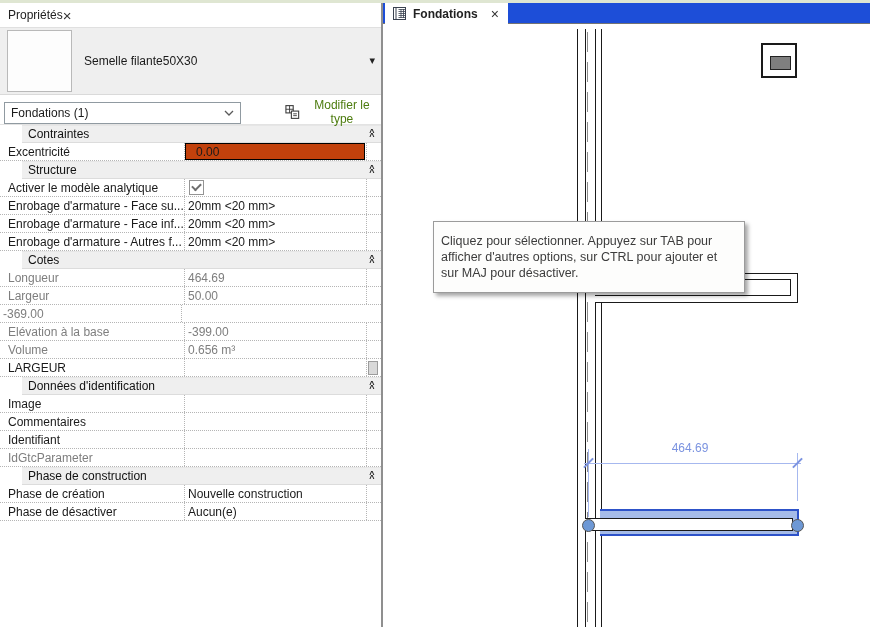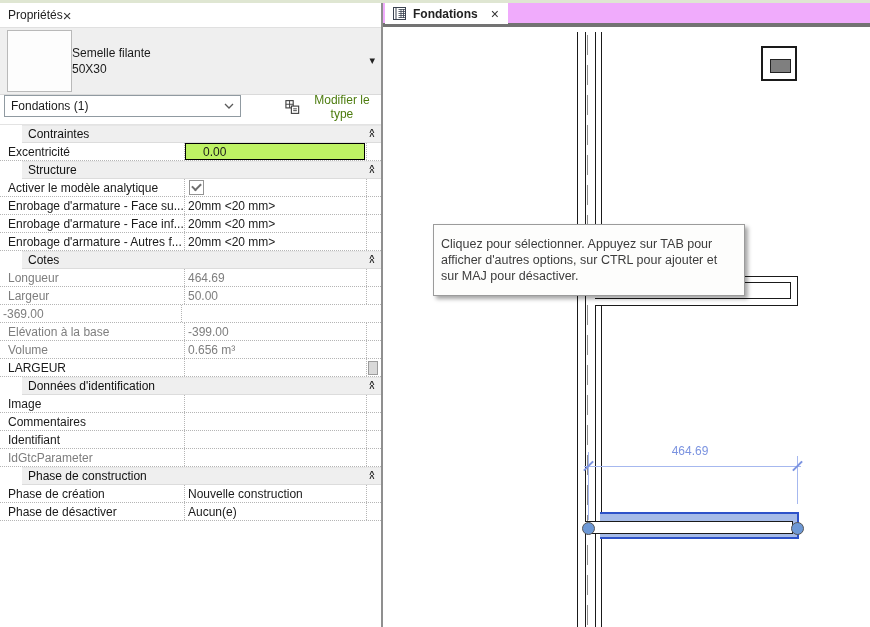--- a/index.html
+++ b/index.html
@@ -9,52 +9,52 @@
 
   
   .props{position:absolute;left:0;top:3px;width:383px;height:624px;background:#fff;
          border-right:2px solid #8f8f8f;box-sizing:border-box;}
   .props-header{height:24px;display:flex;align-items:center;padding:0 8px;}
   .props-header .ttl{font-size:12px;color:#222;}
   .x-glyph{font-size:15px;color:#333;cursor:default;line-height:1;}
   .type-selector{position:relative;height:66px;background:#efefef;border-top:1px solid #e0e0e0;
                  border-bottom:1px solid #dadada;display:flex;align-items:stretch;}
   .thumb{width:63px;height:60px;background:#fdfdfd;border:1px solid #b9b9b9;margin:2px 0 0 7px;}
-  .type-text{margin-left:0;display:flex;flex-direction:column;justify-content:center;line-height:16px;}
+  .type-text{margin-left:12px;display:flex;flex-direction:row;justify-content:center;line-height:16px;align-items:center;}
   .dd-arrow{position:absolute;right:6px;top:26px;font-size:11px;color:#222;}
-  .filter-row{height:29px;display:flex;align-items:flex-start;gap:36px;}
+  .filter-row{height:29px;display:flex;align-items:flex-end;gap:36px;}
   .combo{margin-left:4px;width:258px;height:22px;border:1px solid #909aa1;background:#fff;
          display:flex;align-items:center;justify-content:space-between;padding:0 6px;box-sizing:border-box;}
   .combo svg{flex:none;}
   .edit-type{margin-left:6px;height:24px;border:none;background:transparent;display:flex;
              align-items:center;gap:5px;font-family:inherit;font-size:12px;color:#4d7c0f;padding:0 2px;}
 
   
   .grid{border-top:1px solid #e3e3e3;}
   .row{display:flex;height:18px;box-sizing:border-box;border-bottom:1px dotted #b5b5b5;align-items:center;}
   .row.sec{background:#efefef;border-bottom:1px solid #dcdcdc;border-top:1px solid #e6e6e6;margin-left:22px;}
   .sec-label{flex:1;padding-left:6px;color:#111;}
   .chev{width:18px;display:flex;flex-direction:column;align-items:center;line-height:4px;
         font-size:9px;font-weight:bold;color:#222;}
   .chev b{height:4px;}
   .cell{height:100%;display:flex;align-items:center;box-sizing:border-box;overflow:hidden;white-space:nowrap;}
   .cell.lbl{width:185px;padding-left:8px;border-right:1px dotted #b5b5b5;}
   .cell.val{width:182px;padding-left:3px;border-right:1px dotted #b5b5b5;position:relative;}
   .cell.extra{width:12px;justify-content:center;}
   .dis{color:#7e7e7e;}
-  .inputbox{position:absolute;left:0;top:0;right:1px;bottom:0;border:1.5px solid #000;background:#bef264;
-            display:flex;align-items:center;padding-left:17px;box-sizing:border-box;}
+  .inputbox{position:absolute;left:0;top:0;right:1px;bottom:0;border:1.5px solid #000;background:#c2410c;
+            display:flex;align-items:center;padding-left:10px;box-sizing:border-box;}
   .checkbox{width:13px;height:13px;border:1px solid #949494;background:#fff;position:relative;margin-left:1px;}
   .checkbox.checked::after{content:"";position:absolute;left:2px;top:2px;width:7px;height:4px;
             border-left:2px solid #6e6e6e;border-bottom:2px solid #6e6e6e;transform:rotate(-45deg);}
   .mini-btn{width:10px;height:14px;background:#d9d9d9;border:1px solid #9c9c9c;box-sizing:border-box;}
 
   
   .viewarea{position:absolute;left:383px;top:3px;width:487px;height:624px;}
-  .tabbar{position:relative;height:20px;background:#f0abfc;border-bottom:4px solid #737373;}
+  .tabbar{position:relative;height:20px;background:#1d4ed8;border-bottom:1px solid #737373;}
   .tab{position:absolute;left:2px;top:0;height:21px;width:123px;background:#fff;z-index:2;
        display:flex;align-items:center;gap:7px;padding:0 8px;box-sizing:border-box;}
   .tab .tlabel{font-weight:bold;font-size:12px;color:#222;}
   .tab .tabx{margin-left:6px;font-size:14px;color:#333;}
   .canvas{position:relative;width:487px;height:603px;background:#fff;overflow:hidden;}
 
   .vline{position:absolute;width:1px;background:#1a1a1a;z-index:1;}
   .vdash{position:absolute;width:1px;z-index:1;
          background-image:repeating-linear-gradient(to bottom,#8c8c8c 0px,#8c8c8c 20px,transparent 20px,transparent 30px);}
   .hwall-outer{position:absolute;left:212px;top:249px;width:203px;height:30px;background:#fff;

